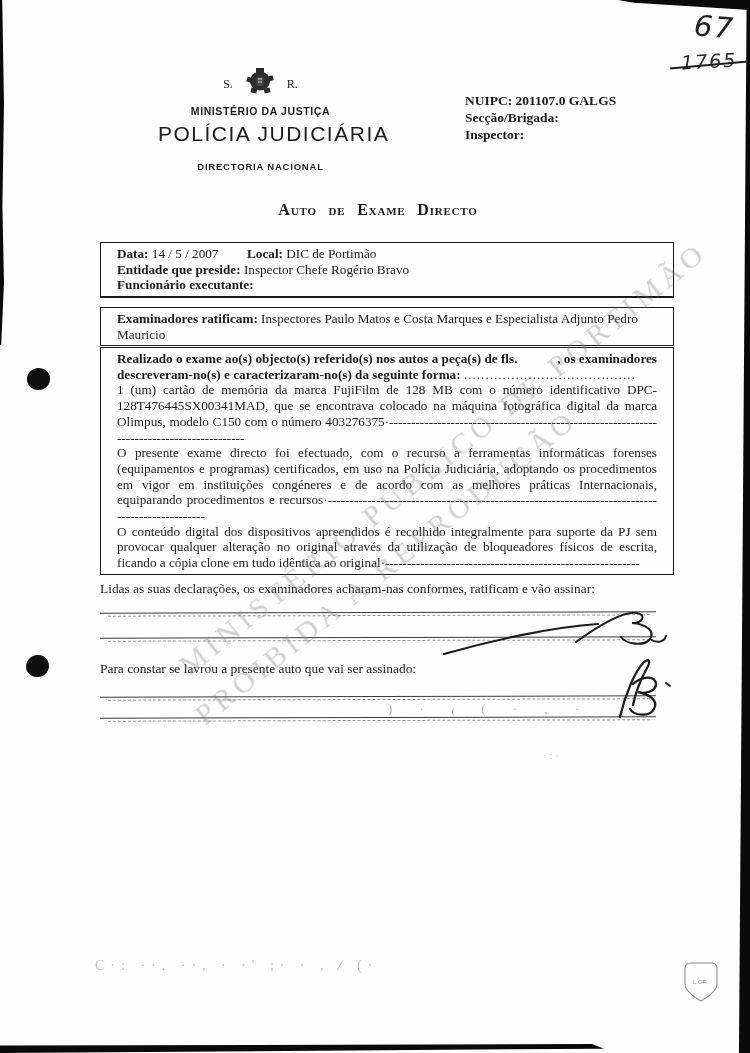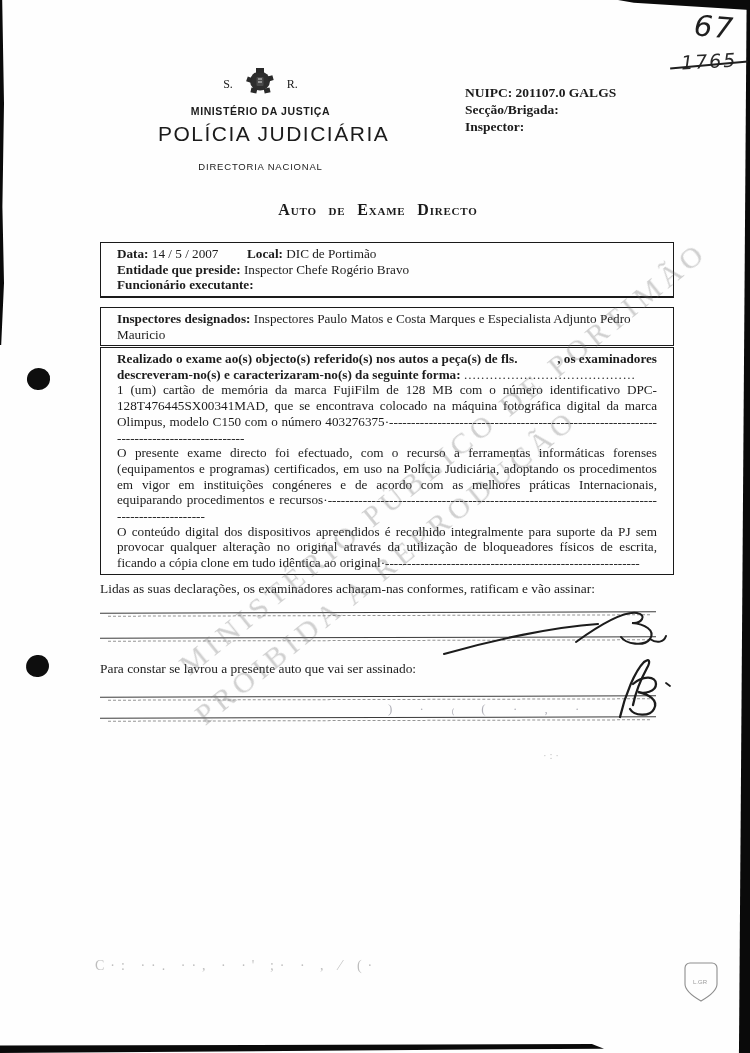--- a/index.html
+++ b/index.html
@@ -25,22 +25,22 @@
   .hw{position:absolute;font-family:"DejaVu Sans",sans-serif;font-style:italic;color:#1f1f1f;}
   .hw-67{left:694px;top:10px;font-size:29px;transform:rotate(5deg);letter-spacing:2px;}
   .hw-1765{left:681px;top:50px;font-size:19px;transform:rotate(-3deg);letter-spacing:2px;color:#2a2a2a;}
   .hw-strike{position:absolute;left:670px;top:64px;width:78px;height:2px;background:#1f1f1f;transform:rotate(-5deg);}
 
   
   .hdr-left{position:absolute;left:158px;top:68px;width:205px;text-align:center;}
   .crest-row{display:flex;align-items:center;justify-content:center;gap:10px;font-size:12px;}
   .ministry{font-family:"Liberation Sans",sans-serif;font-weight:bold;font-size:10.5px;letter-spacing:.6px;margin-top:5px;}
   .org{font-family:"Liberation Sans",sans-serif;font-size:21px;letter-spacing:1.5px;margin-top:5px;white-space:nowrap;}
-  .division{font-family:"Liberation Sans",sans-serif;font-weight:normal;font-size:9.5px;letter-spacing:.8px;margin-top:15px;}
-  .hdr-right{position:absolute;left:465px;top:85px;font-weight:bold;font-size:13.5px;line-height:1.25;}
+  .division{font-family:"Liberation Sans",sans-serif;font-weight:bold;font-size:9.5px;letter-spacing:.8px;margin-top:15px;}
+  .hdr-right{position:absolute;left:465px;top:93px;font-weight:bold;font-size:13.5px;line-height:1.25;}
 
   
   .title{position:absolute;left:100px;top:201px;width:556px;text-align:center;
     font-weight:bold;font-size:16px;font-variant:small-caps;letter-spacing:.8px;word-spacing:7px;}
 
   
   .box{position:absolute;left:100px;width:540px;border:1.6px solid #1a1a1a;
     padding:3px 16px;font-size:13.2px;line-height:15.7px;background:transparent;}
   .box .lbl{font-weight:bold;}
   .box1{top:242px;border-bottom-width:2.2px;}
@@ -139,21 +139,21 @@
       <span class="lbl">Entidade que preside:</span>
       <span>Inspector Chefe Rogério Bravo</span>
     </div>
     <div>
       <span class="lbl">Funcionário executante:</span>
       <span></span>
     </div>
   </div>
 
   <div class="box box2">
-    <span class="lbl">Inspectores designados:</span>
+    <span class="lbl">Examinadores ratificam:</span>
     <span>Inspectores Paulo Matos e Costa Marques e Especialista Adjunto Pedro Mauricio</span>
   </div>
 
   <div class="box box3">
     <div class="intro-l1">
       <span>Realizado o exame ao(s) objecto(s) referido(s) nos autos a peça(s) de fls.</span>
       <span>, os examinadores</span>
     </div>
     <div class="intro-l2">
       <span>descreveram-no(s) e caracterizaram-no(s) da seguinte forma: </span><span class="leaders">........................................</span>

